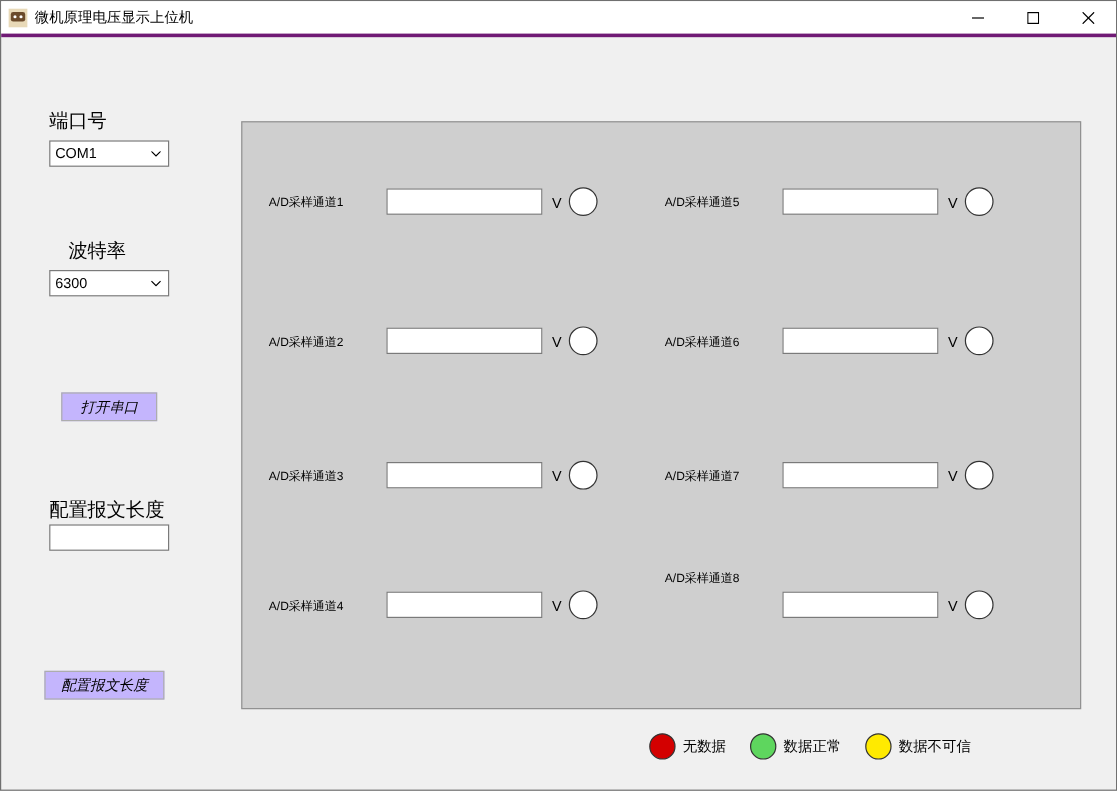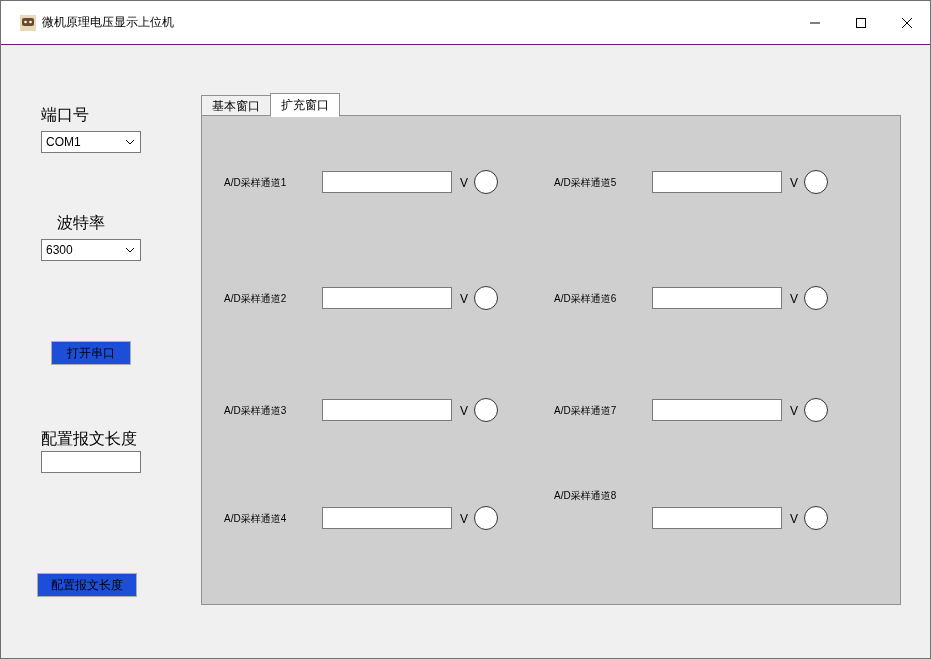--- a/index.html
+++ b/index.html
@@ -13,26 +13,26 @@
   .window {
     width: 931px;
     height: 659px;
     border: 1px solid #707070;
     background: #f0f0f0;
     display: flex;
     flex-direction: column;
     position: relative;
   }
   .titlebar {
-    height: 44px;
+    height: 30px;
     background: #ffffff;
-    border-bottom: 1px solid #701a75;
+    border-bottom: 3px solid #701a75;
     display: flex;
     align-items: center;
-    padding: 0 0 0 19px;
+    padding: 0 0 0 6px;
   }
   .titlebar .app-icon {
     width: 16px; height: 16px;
     margin-right: 6px;
   }
   .titlebar .title {
     flex: 0 0 auto;
     font-size: 12px;
     color: #000;
   }
@@ -68,25 +68,26 @@
     font-size:12px;
   }
   .combo .arrow {
     width:16px; height:100%;
     display:flex; align-items:center; justify-content:center;
     margin-left:auto;
   }
   .btn {
     position:absolute;
     height:24px;
-    background:#1d4ed8;
+    background:#c4b5fd;
     border:1px solid #adadad;
     font-size:12px;
     display:flex; align-items:center; justify-content:center;
     padding:0 10px;
+    font-style:italic;
   }
   .textbox {
     position:absolute;
     background:#fff;
     border:1px solid #7a7a7a;
     height:22px;
   }
 
   
   .tabstrip {
@@ -223,28 +224,20 @@
       <span>打开串口</span>
     </div>
 
     <div class="lbl" style="left:40px; top:384px;">配置报文长度</div>
     <div class="textbox" style="left:40px; top:406px; width:100px;"></div>
 
     <div class="btn" style="left:36px; top:528px; width:100px;">
       <span>配置报文长度</span>
     </div>
 
-    <div class="tabstrip">
-      <div class="tab">
-        <span>基本窗口</span>
-      </div>
-      <div class="tab active">
-        <span>扩充窗口</span>
-      </div>
-    </div>
 
     <div class="tabpage">
       <div class="tabpage-inner">
 
         <div class="ch-label" style="left:22px; top:60px;">A/D采样通道1</div>
         <div class="ch-input" style="left:120px; top:55px;"></div>
         <div class="ch-unit" style="left:258px; top:60px;">V</div>
         <div class="ch-indicator" style="left:272px; top:54px;"></div>
 
         <div class="ch-label" style="left:22px; top:176px;">A/D采样通道2</div>
@@ -277,15 +270,29 @@
         <div class="ch-unit" style="left:588px; top:288px;">V</div>
         <div class="ch-indicator" style="left:602px; top:282px;"></div>
 
         <div class="ch-label" style="left:352px; top:373px;">A/D采样通道8</div>
         <div class="ch-input" style="left:450px; top:391px;"></div>
         <div class="ch-unit" style="left:588px; top:396px;">V</div>
         <div class="ch-indicator" style="left:602px; top:390px;"></div>
       </div>
     </div>
 
+    <div class="legend">
+      <div class="legend-item">
+        <div class="dot red"></div>
+        <span>无数据</span>
+      </div>
+      <div class="legend-item">
+        <div class="dot green"></div>
+        <span>数据正常</span>
+      </div>
+      <div class="legend-item">
+        <div class="dot yellow"></div>
+        <span>数据不可信</span>
+      </div>
+    </div>
 
   </div>
 </div>
 
 </body></html>

